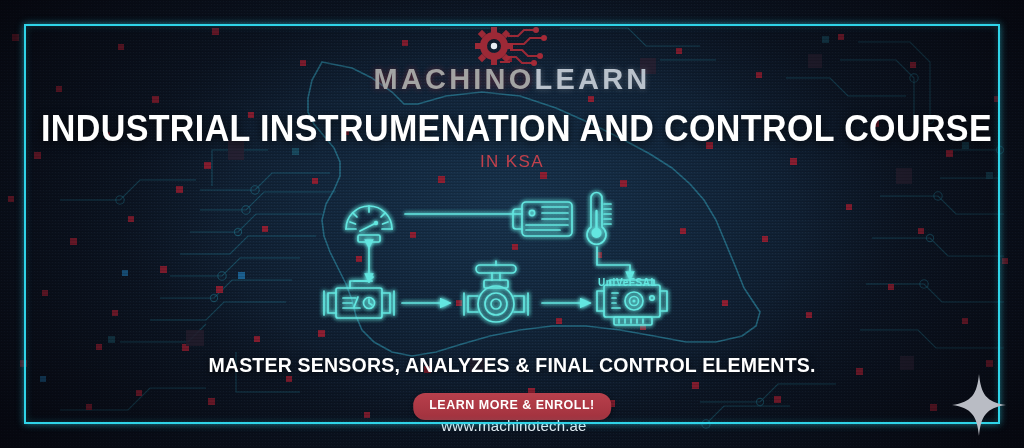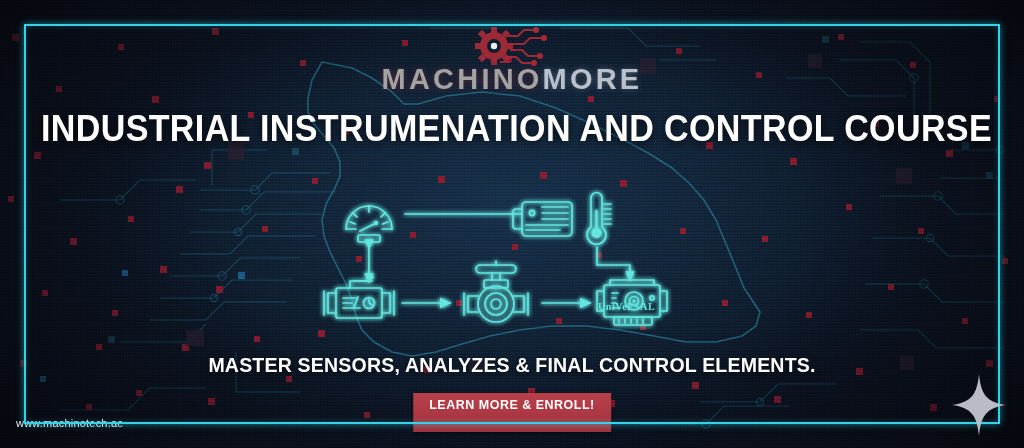--- a/index.html
+++ b/index.html
@@ -76,39 +76,38 @@
     color:#fff;font-size:21px;font-weight:700;letter-spacing:.2px;
     font-family:"Liberation Sans Narrow","Liberation Sans", sans-serif;
     transform:scaleX(.93);
     text-shadow:0 2px 8px rgba(0,0,0,.7);
     white-space:nowrap;
   }
   
   .cta{
     position:absolute;left:50%;top:393px;transform:translateX(-50%);
     background:linear-gradient(180deg,#b8404c 0%,#a1313d 100%);
-    color:#fff;border:none;border-radius:0;
-    padding:5px 16px 20px;font-size:12.5px;font-weight:700;letter-spacing:.5px;
+    color:#fff;border:none;border-radius:12px;
+    padding:5px 16px 8px;font-size:12.5px;font-weight:700;letter-spacing:.5px;
     font-family:"Liberation Sans", sans-serif;
     box-shadow:0 1px 4px rgba(0,0,0,.5);
     cursor:pointer;white-space:nowrap;
   }
   .url{
-    position:absolute;left:16px;right:0;top:417px;
-    color:#e8eef4;font-size:11px;letter-spacing:.2px;
+    position:absolute;left:4px;right:0;top:417px;text-align:center;
+    color:#e8eef4;font-size:15px;letter-spacing:.2px;
     text-decoration:none;display:block;
   }
   
   .diagram{position:absolute;left:310px;top:185px;width:400px;height:160px;}
   .lbl-universal{
     position:absolute;left:598px;top:277px;
     color:#63e6e0;font-size:10px;letter-spacing:.6px;font-weight:700;
     text-shadow:0 0 6px rgba(99,230,224,.75);
-    font-family:Liberation Serif, serif;
-    margin-top:24px;
+    font-family:Liberation Sans, sans-serif;
   }
 </style>
 </head>
 <body>
 
 <div id="banner">
 
   <div class="bg-base"></div>
 
   <svg class="circuit" width="1024" height="448" viewBox="0 0 1024 448">
@@ -285,24 +284,25 @@
         <path d="M36 38 H46"></path>
       </g>
       <g fill="#a42a37">
         <circle cx="72" cy="6" r="3"></circle>
         <circle cx="80" cy="14" r="3"></circle>
         <circle cx="76" cy="32" r="3"></circle>
         <circle cx="70" cy="39" r="3"></circle>
         <circle cx="30" cy="22" r="3.2" fill="#e8eef4"></circle>
       </g>
     </svg>
-    <div class="wordmark"><span class="wm-a">MACHINO</span><span class="wm-b">MORE</span></div>
+    <div class="wordmark"><span class="wm-a">MACHINO</span><span class="wm-b">LEARN</span></div>
   </div>
 
   <div class="title">INDUSTRIAL INSTRUMENATION AND CONTROL COURSE</div>
+  <div class="subtitle">IN KSA</div>
 
   <svg class="diagram" width="400" height="160" viewBox="0 0 400 160">
     <defs>
       <filter id="glow" x="-60%" y="-60%" width="220%" height="220%">
         <feGaussianBlur stdDeviation="2.1" result="b"></feGaussianBlur>
         <feMerge>
             <feMergeNode in="b"></feMergeNode>
             <feMergeNode in="b"></feMergeNode>
             <feMergeNode in="SourceGraphic"></feMergeNode>
           </feMerge>

